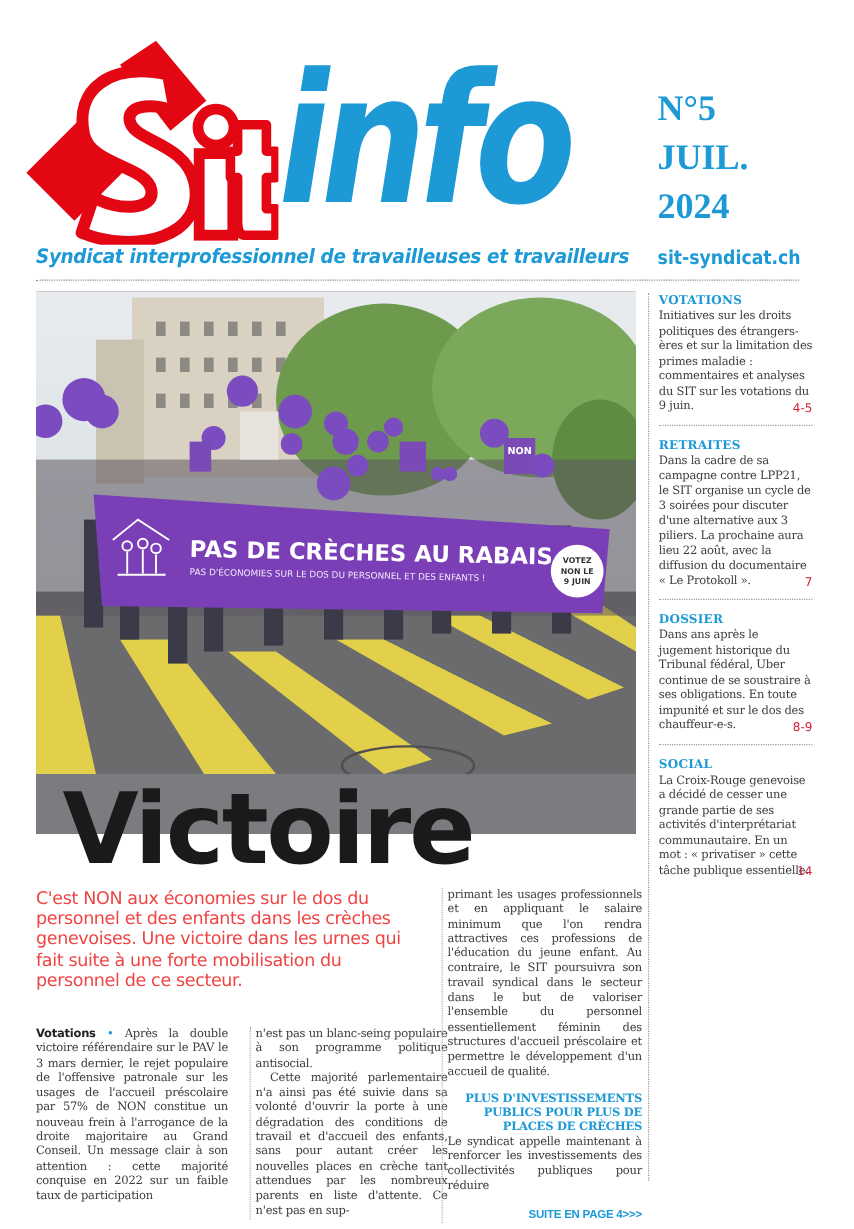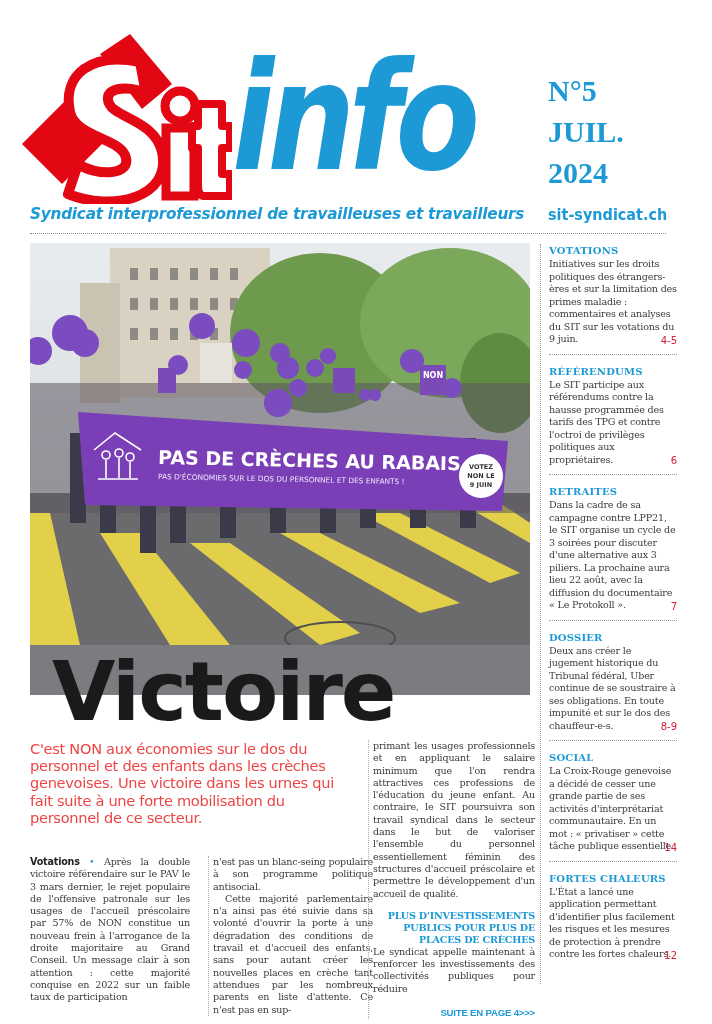--- a/index.html
+++ b/index.html
@@ -179,43 +179,33 @@
   </svg>
 </div>
 
 <div id="sidebar" class="abs">
   <div class="sb-item">
     <div class="sb-title">VOTATIONS</div>
     <div class="sb-text">Initiatives sur les droits politiques des étrangers-ères et sur la limitation des primes maladie : commentaires et analyses du SIT sur les votations du 9 juin.</div>
     <span class="sb-page">4-5</span>
   </div>
   <div class="sb-item">
-    <div class="sb-title">RÉFÉRENDUMS</div>
-    <div class="sb-text">Le SIT participe aux référendums contre la hausse programmée des tarifs des TPG et contre l'octroi de privilèges politiques aux propriétaires.</div>
-    <span class="sb-page">6</span>
-  </div>
-  <div class="sb-item">
     <div class="sb-title">RETRAITES</div>
     <div class="sb-text">Dans la cadre de sa campagne contre LPP21, le SIT organise un cycle de 3 soirées pour discuter d'une alternative aux 3 piliers. La prochaine aura lieu 22 août, avec la diffusion du documentaire « Le Protokoll ».</div>
     <span class="sb-page">7</span>
   </div>
   <div class="sb-item">
     <div class="sb-title">DOSSIER</div>
-    <div class="sb-text">Deux ans créer le jugement historique du Tribunal fédéral, Uber continue de se soustraire à ses obligations. En toute impunité et sur le dos des chauffeur-e-s.</div>
+    <div class="sb-text">Dans ans après le jugement historique du Tribunal fédéral, Uber continue de se soustraire à ses obligations. En toute impunité et sur le dos des chauffeur-e-s.</div>
     <span class="sb-page">8-9</span>
   </div>
   <div class="sb-item">
     <div class="sb-title">SOCIAL</div>
     <div class="sb-text">La Croix-Rouge genevoise a décidé de cesser une grande partie de ses activités d'interprétariat communautaire. En un mot : « privatiser » cette tâche publique essentielle.</div>
     <span class="sb-page">14</span>
-  </div>
-  <div class="sb-item">
-    <div class="sb-title">FORTES CHALEURS</div>
-    <div class="sb-text">L'État a lancé une application permettant d'identifier plus facilement les risques et les mesures de protection à prendre contre les fortes chaleurs.</div>
-    <span class="sb-page">12</span>
   </div>
 </div>
 
 <div id="headline" class="abs">Victoire</div>
 <div id="lead" class="abs">C'est NON aux économies sur le dos du personnel et des enfants dans les crèches genevoises. Une victoire dans les urnes qui fait suite à une forte mobilisation du personnel de ce secteur.</div>
 
 <div id="col1" class="abs body-col">
   <span class="kicker">Votations</span>
   <span class="bullet"> • </span>
   <span>Après la double victoire référendaire sur le PAV le 3 mars dernier, le rejet populaire de l'offensive patronale sur les usages de l'accueil préscolaire par 57% de NON constitue un nouveau frein à l'arrogance de la droite majoritaire au Grand Conseil. Un message clair à son attention : cette majorité conquise en 2022 sur un faible taux de participation</span>

